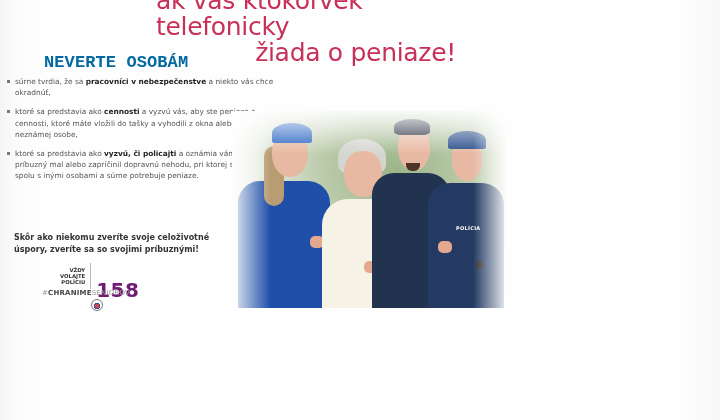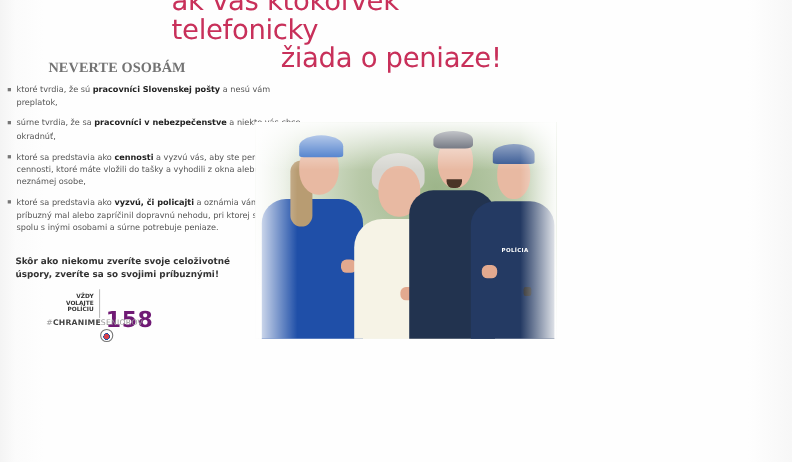--- a/index.html
+++ b/index.html
@@ -12,22 +12,22 @@
   .page { position: absolute; inset: 0; background: linear-gradient(90deg,#f4f4f4 0px,#fbfbfb 14px,#fefefe 40px,#fefefe 680px,#f7f7f7 720px); }
   .headline {
     position: absolute; left: 150px; top: -12px; width: 340px;
     color: #c8305a; font-family: "DejaVu Sans", sans-serif; font-size: 25px;
     line-height: 26px; text-align: right; letter-spacing: -0.3px;
   }
   .headline .l1 { display:block; text-align:left; padding-left:6px; }
   .headline .l2 { display:block; text-align:right; padding-right:34px; }
   .section-title {
     position: absolute; left: 44px; top: 53px;
-    color: #737373; font-family: Liberation Serif, serif; font-weight: bold;
-    font-size: 13px; letter-spacing: 0.1px;
+    color: #0369a1; font-family: Liberation Mono, monospace; font-weight: bold;
+    font-size: 17px; letter-spacing: 0.1px;
   }
   .list { position: absolute; left: 6px; top: 76px; width: 270px; margin:0; padding:0; list-style:none; }
   .list li {
     position: relative; padding-left: 9px; margin-bottom: 8px;
     font-family: "DejaVu Sans", sans-serif; font-size: 7.4px; line-height: 11.2px; color: #555;
   }
   .list li::before { content: ""; position: absolute; left: 1px; top: 4px; width: 3px; height: 3px; background: #777; }
   .list li b { color: #222; }
   .advice {
     position: absolute; left: 14px; top: 232px; width: 230px;
@@ -60,21 +60,20 @@
 <div class="page"></div>
 
 <div class="headline">
   <span class="l1">ak vás ktokoľvek telefonicky</span>
   <span class="l2">žiada o peniaze!</span>
 </div>
 
 <div class="section-title">NEVERTE OSOBÁM</div>
 
 <ul class="list">
-  <li><span>ktoré tvrdia, že sú </span><b>pracovníci Slovenskej pošty</b><span> a nesú vám preplatok,</span></li>
   <li><span>súrne tvrdia, že sa </span><b>pracovníci v nebezpečenstve</b><span> a niekto vás chce okradnúť,</span></li>
   <li><span>ktoré sa predstavia ako </span><b>cennosti</b><span> a vyzvú vás, aby ste peniaze a cennosti, ktoré máte vložili do tašky a vyhodili z okna alebo odovzdali neznámej osobe,</span></li>
   <li><span>ktoré sa predstavia ako </span><b>vyzvú, či policajti</b><span> a oznámia vám, že váš príbuzný mal alebo zapríčinil dopravnú nehodu, pri ktorej sa zranil spolu s inými osobami a súrne potrebuje peniaze.</span></li>
 </ul>
 
 <div class="advice">Skôr ako niekomu zveríte svoje celoživotné úspory, zveríte sa so svojimi príbuznými!</div>
 
 <div class="callbox">
   <div class="call-small">
     <div>VŽDY</div>

